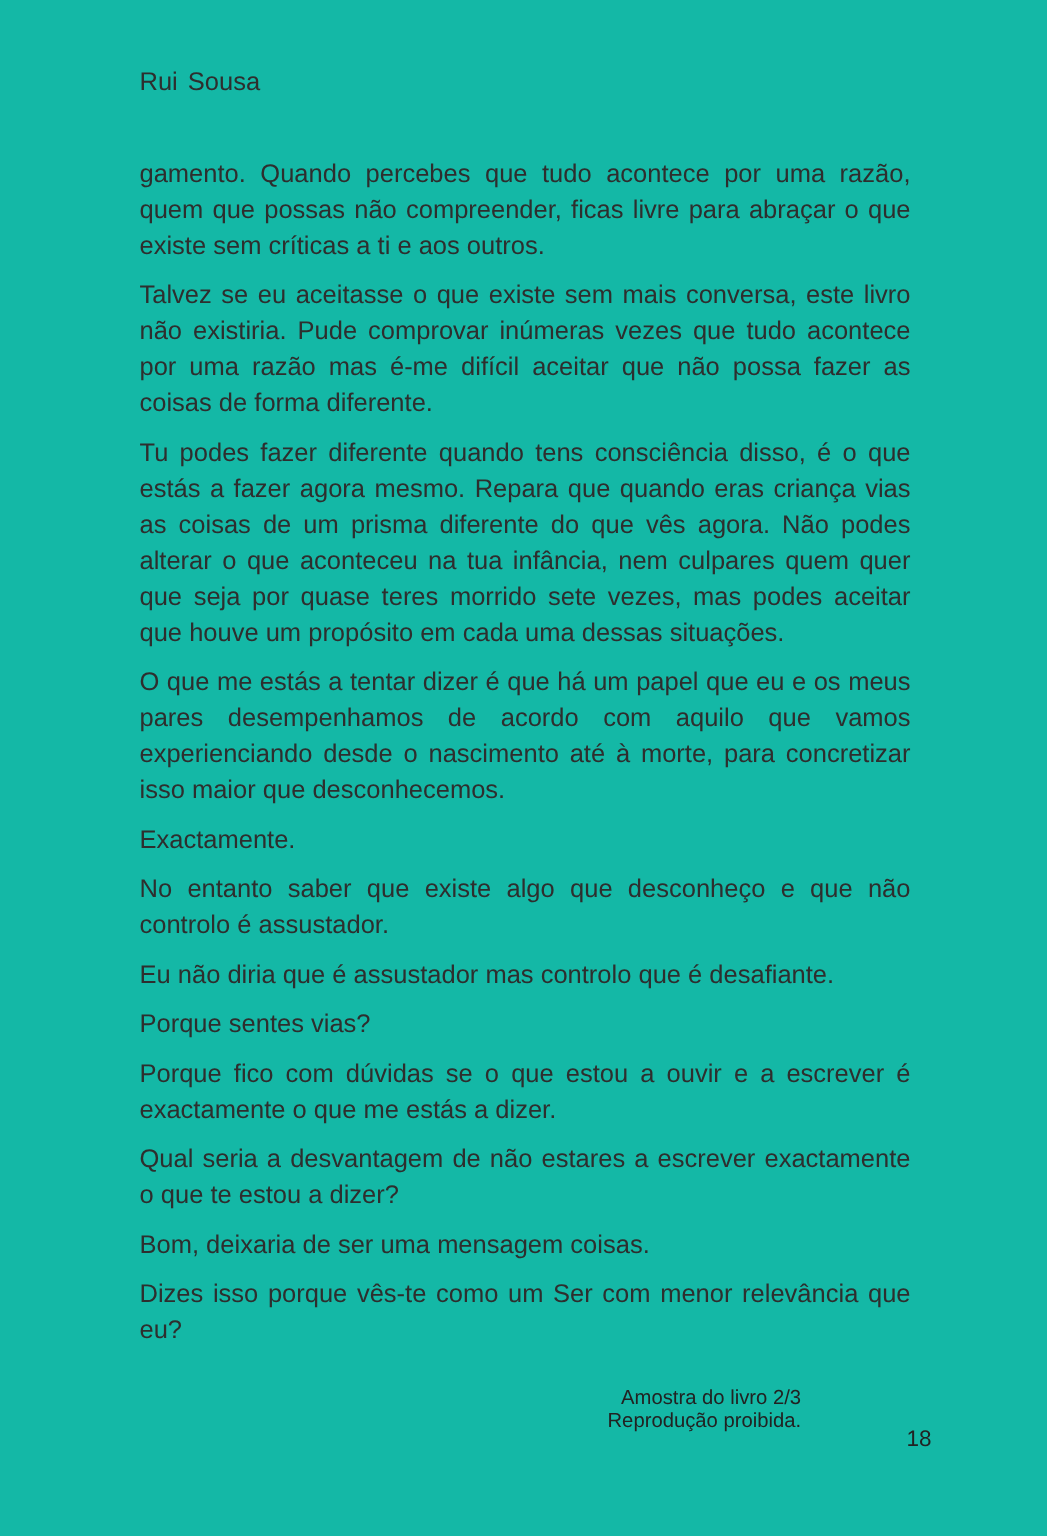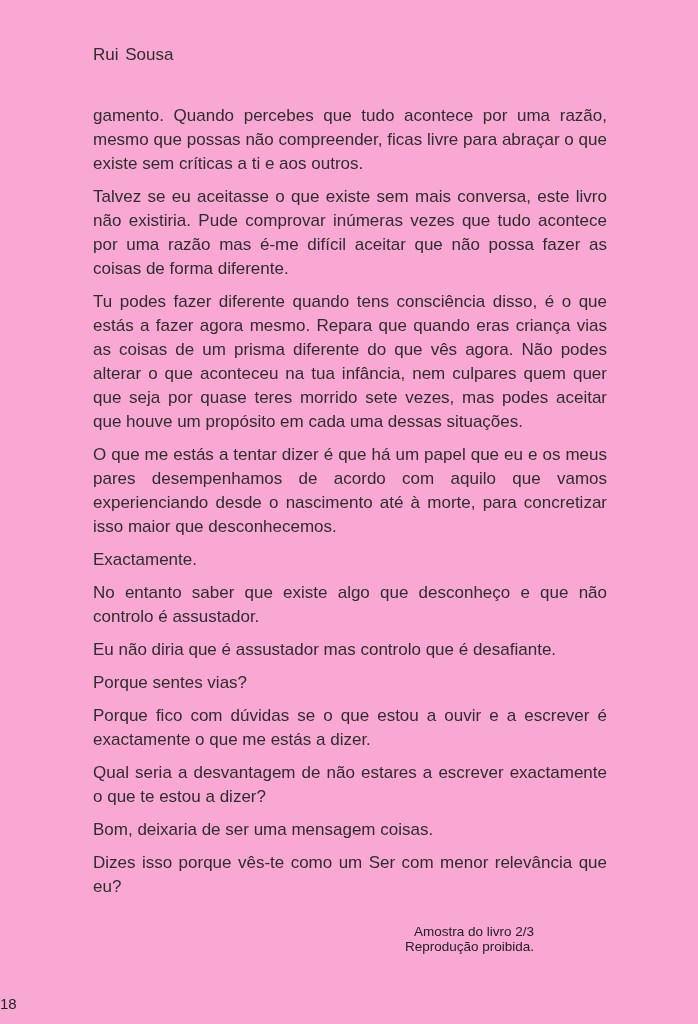--- a/index.html
+++ b/index.html
@@ -4,21 +4,21 @@
 <style>
   html, body {
     margin: 0;
     padding: 0;
     background: #ffffff;
   }
   .page {
     position: relative;
     width: 698px;
     height: 1024px;
-    background: #f9a8d4;
+    background: #14b8a6;
     overflow: hidden;
     font-family: "Liberation Sans", "DejaVu Sans", sans-serif;
     color: #2e2e2e;
   }
   .running-header {
     position: absolute;
     left: 93px;
     top: 44px;
     font-size: 17px;
     line-height: 22px;
@@ -44,35 +44,34 @@
     font-size: 13.5px;
     line-height: 15px;
     text-align: right;
     color: #222222;
   }
   .page-number {
     position: absolute;
     left: 0;
     top: 951px;
     width: 621px;
-    text-align: left;
+    text-align: right;
     font-size: 15px;
     color: #222222;
-    margin-top: 44px;
   }
 </style>
 </head>
 <body>
 
 <div class="page">
 
   <div class="running-header">Rui Sousa</div>
 
   <div class="body-text">
-    <p>gamento. Quando percebes que tudo acontece por uma razão, mesmo que possas não compreender, ficas livre para abraçar o que existe sem críticas a ti e aos outros.</p>
+    <p>gamento. Quando percebes que tudo acontece por uma razão, quem que possas não compreender, ficas livre para abraçar o que existe sem críticas a ti e aos outros.</p>
     <p>Talvez se eu aceitasse o que existe sem mais conversa, este livro não existiria. Pude comprovar inúmeras vezes que tudo acontece por uma razão mas é-me difícil aceitar que não possa fazer as coisas de forma diferente.</p>
     <p>Tu podes fazer diferente quando tens consciência disso, é o que estás a fazer agora mesmo. Repara que quando eras criança vias as coisas de um prisma diferente do que vês agora. Não podes alterar o que aconteceu na tua infância, nem culpares quem quer que seja por quase teres morrido sete vezes, mas podes aceitar que houve um propósito em cada uma dessas situações.</p>
     <p>O que me estás a tentar dizer é que há um papel que eu e os meus pares desempenhamos de acordo com aquilo que vamos experienciando desde o nascimento até à morte, para concretizar isso maior que desconhecemos.</p>
     <p>Exactamente.</p>
     <p>No entanto saber que existe algo que desconheço e que não controlo é assustador.</p>
     <p>Eu não diria que é assustador mas controlo que é desafiante.</p>
     <p>Porque sentes vias?</p>
     <p>Porque fico com dúvidas se o que estou a ouvir e a escrever é exactamente o que me estás a dizer.</p>
     <p>Qual seria a desvantagem de não estares a escrever exactamente o que te estou a dizer?</p>
     <p>Bom, deixaria de ser uma mensagem coisas.</p>

